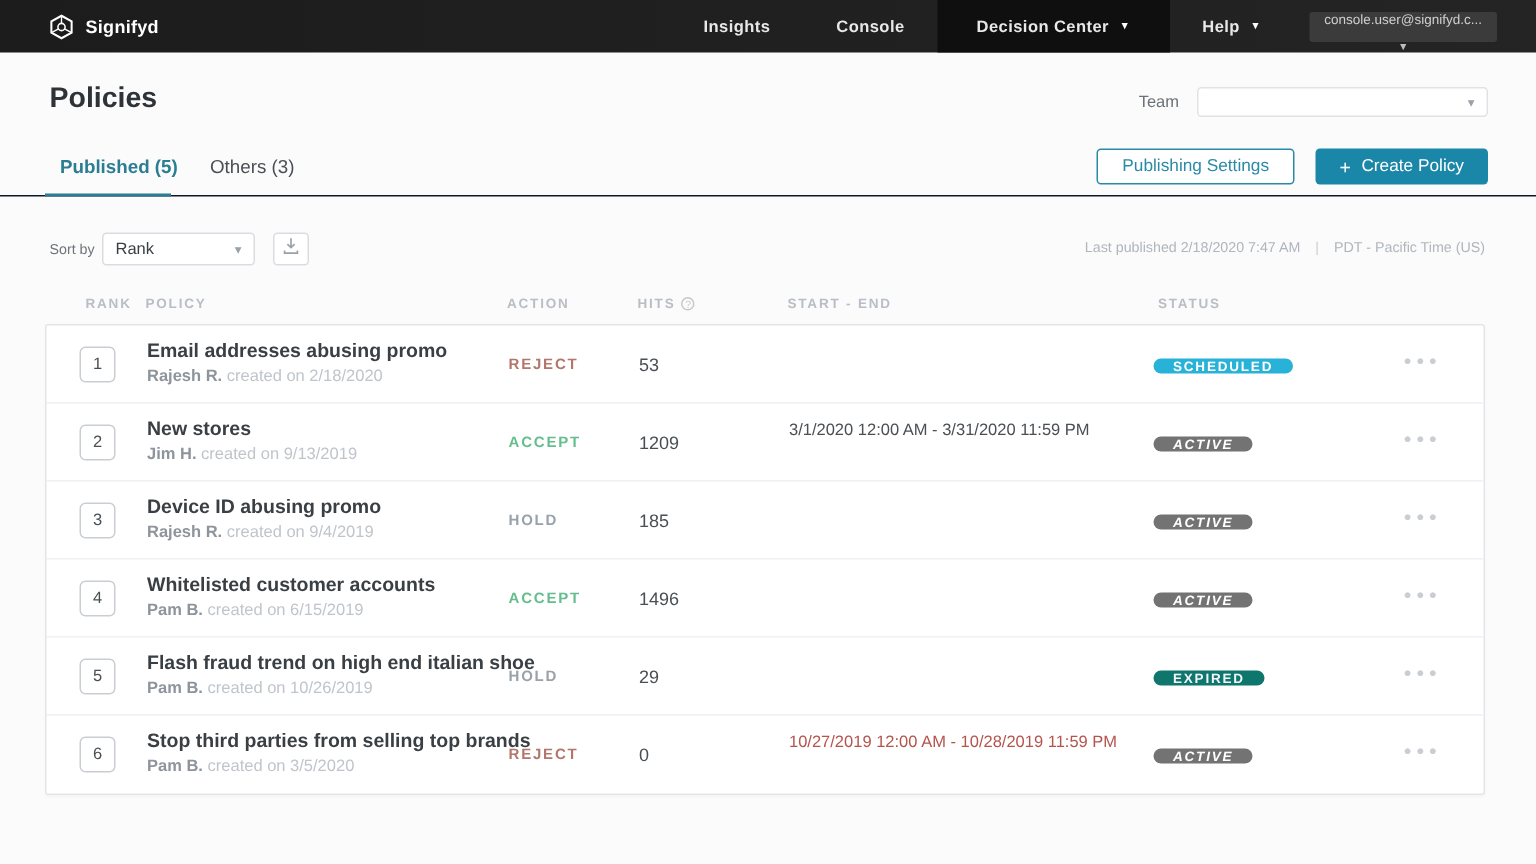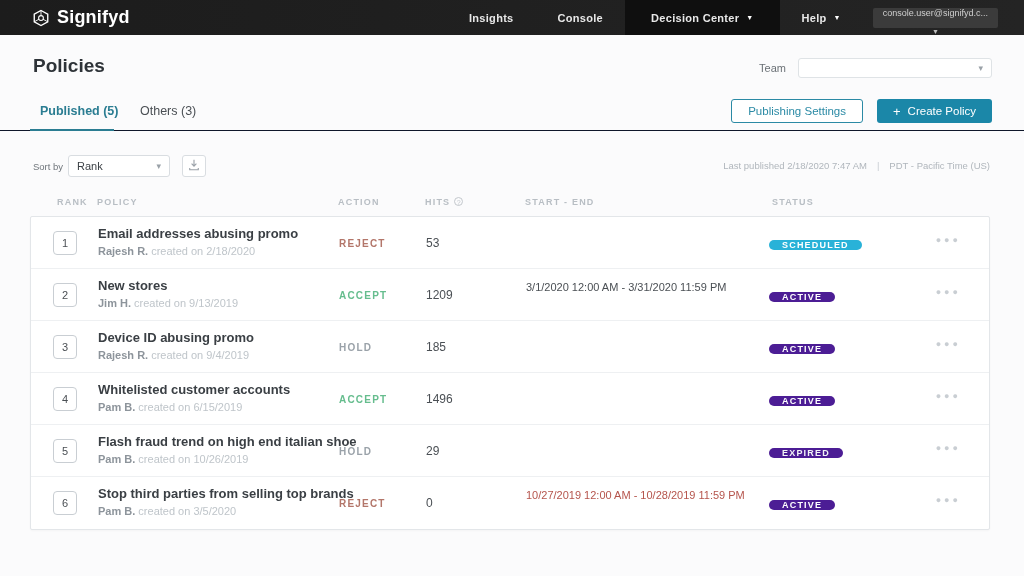--- a/index.html
+++ b/index.html
@@ -12,21 +12,21 @@
     -webkit-font-smoothing:antialiased;
   }
   
   .navbar {
     position:absolute; top:0; left:0; width:1024px; height:35px;
     background:linear-gradient(90deg,#1c1c1c,#242424);
     display:flex; align-items:center;
   }
   .brand { display:flex; align-items:center; gap:7px; margin-left:32px; }
   .brand-logo { width:18px; height:18px; display:inline-flex; }
-  .brand-name { color:#fff; font-size:18px; font-weight:bold; letter-spacing:.2px; }
+  .brand-name { color:#fff; font-size:12px; font-weight:bold; letter-spacing:.2px; }
   .nav-right { margin-left:auto; display:flex; align-items:center; height:100%; }
   .nav-item {
     color:#e8e8e8; font-size:11px; font-weight:bold; letter-spacing:.3px;
     padding:0 22px; height:100%; display:flex; align-items:center; gap:7px; cursor:pointer;
   }
   .nav-item.active { background:#0f0f0f; padding:0 26px; }
   .caret { font-size:7px; color:#fff; }
   .account-pill {
     background:#3b3b3b; border-radius:2px; margin:0 26px 0 10px;
     height:20px; display:flex; align-items:center; gap:10px; padding:0 10px;
@@ -106,22 +106,22 @@
   .cell-action.hold   { color:#9aa2a9; }
   .cell-hits { position:absolute; left:395px; top:19px; font-size:12px; color:#4a4f54; }
   .cell-range { position:absolute; left:495px; top:20px; font-size:11px; color:#4a4f54;margin-top:44px; }
   .cell-range.expired { color:#b5544c; }
   .cell-status { position:absolute; left:738px; top:17px; }
   .badge {
     display:inline-block; padding:0 13px; border-radius:10px;
     font-size:9px; font-weight:bold; letter-spacing:1.2px; color:#fff;
   }
   .badge.scheduled { background:#29b2d8; }
-  .badge.active    { background:#4c1d95; }
-  .badge.expired   { background:#4c1d95; color:#f2f4f6; }
+  .badge.active    { background:#737373;font-style:italic; }
+  .badge.expired   { background:#0f766e; color:#f2f4f6; }
   .cell-menu {
     position:absolute; right:28px; top:18px; color:#c9ced3; font-size:9px;
     letter-spacing:3px; cursor:pointer;
   }
 </style>
 </head>
 <body>
 
 <div class="navbar">
   <div class="brand">

